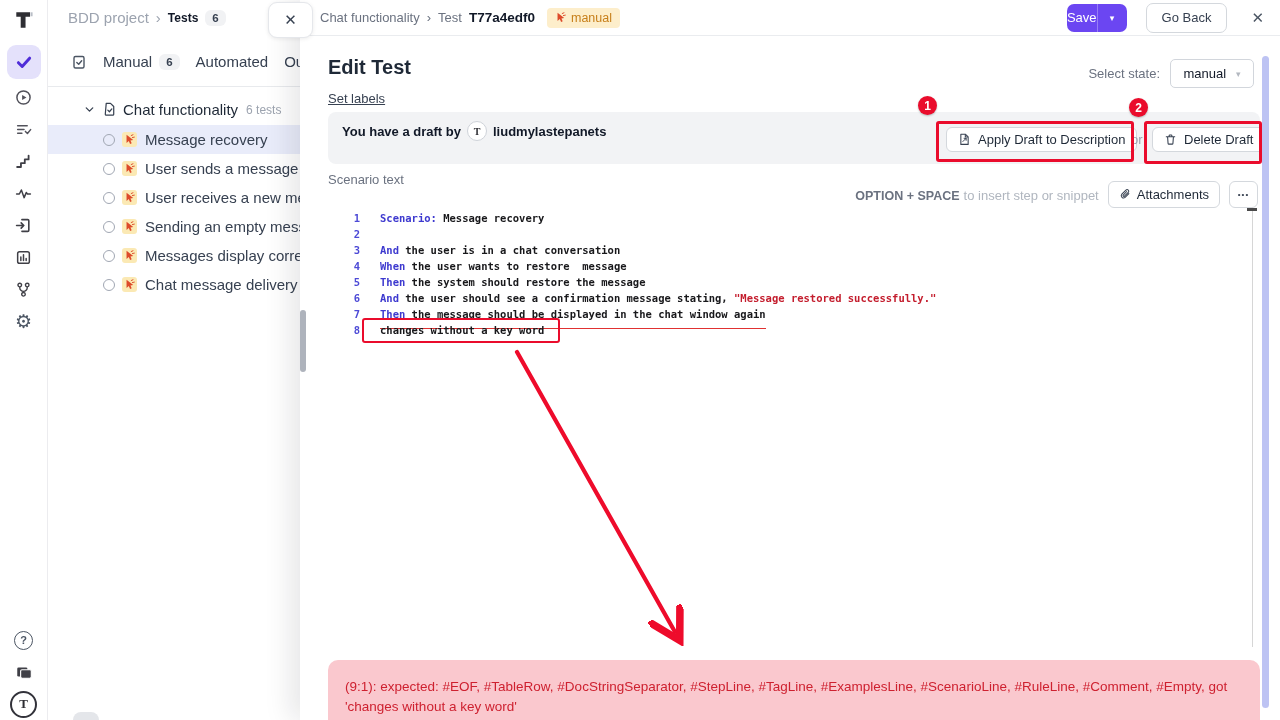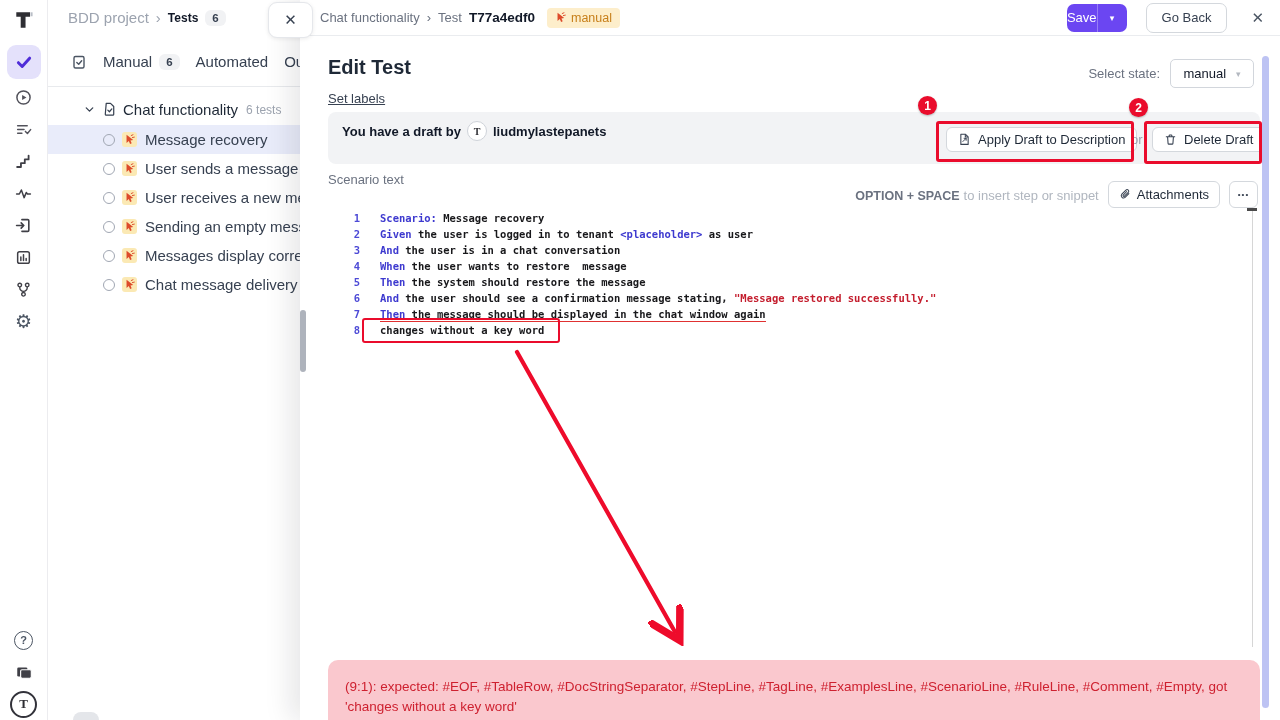--- a/index.html
+++ b/index.html
@@ -94,21 +94,21 @@
         gap:6px;font-size:13px;color:#1f2937;font-weight:500;padding:0 10px}
   .btn-dots{width:27px;height:25px;border:1px solid #d4d8dd;border-radius:6px;background:#fff;display:flex;
         align-items:center;justify-content:center;font-size:8px;letter-spacing:1px;color:#374151}
 
   .editor{position:absolute;left:28px;top:170px;right:24px;height:448px}
   .codeline{display:flex;height:16px;align-items:center;font:700 10.5px "DejaVu Sans Mono",monospace}
   .codeline:first-child{margin-top:4px}
   .gutter{width:32px;text-align:right;color:#4d4ad6;flex:0 0 auto}
   .code{margin-left:20px;white-space:pre;color:#18181b}
   .kw{color:#3d39cf}.ph{color:#3d39cf}.str{color:#c41e2e}
-  .u7{border-bottom:1.6px solid #e03131;padding-bottom:1px}
+  .u7{border-bottom:1.6px solid #e03131;padding-bottom:8px}
   .ed-track{position:absolute;left:952px;top:171px;width:1px;height:440px;background:#d6d6d6}
   .ed-thumb{position:absolute;left:947px;top:172px;width:10px;height:3px;background:#4a4a4a}
 
   .error-banner{position:absolute;left:28px;top:624px;width:932px;box-sizing:border-box;height:80px;background:#fac8ce;
         border-radius:10px;padding:17px 17px 0;color:#ce2130;font-size:13.5px;line-height:20px;z-index:4}
 
   .v-scroll{position:absolute;left:962px;top:56px;width:7px;height:652px;background:#bdc3f3;border-radius:4px}
 
   
   .anno{position:absolute;border:3px solid #ea0c2c;border-radius:3px;z-index:6;pointer-events:none}
@@ -388,21 +388,20 @@
         </span>
     </div>
 
     <div class="editor">
       <div class="codeline">
         <span class="gutter">1</span>
         <span class="code"><span class="kw">Scenario:</span><span> Message recovery</span></span>
       </div>
       <div class="codeline">
         <span class="gutter">2</span>
-        <span class="code"><span class="kw">Given</span><span> the user is logged in to tenant </span><span class="ph">&lt;placeholder&gt;</span><span> as user</span></span>
       </div>
       <div class="codeline">
         <span class="gutter">3</span>
         <span class="code"><span class="kw">And</span><span> the user is in a chat conversation</span></span>
       </div>
       <div class="codeline">
         <span class="gutter">4</span>
         <span class="code"><span class="kw">When</span><span> the user wants to restore  message</span></span>
       </div>
       <div class="codeline">

